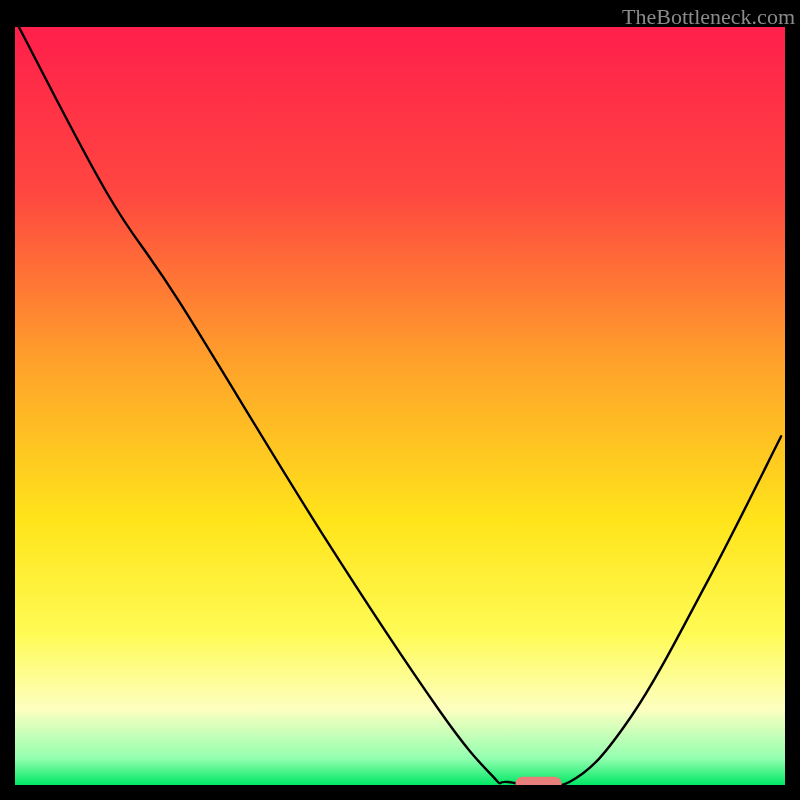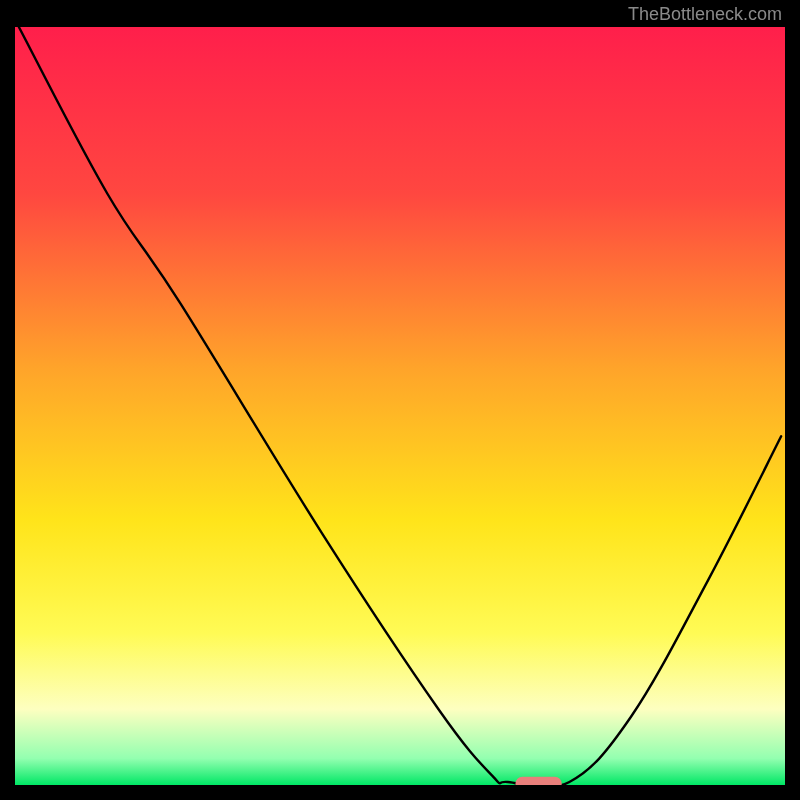--- a/index.html
+++ b/index.html
@@ -20,25 +20,25 @@
   }
   .plot-area {
     position: absolute;
     left: 0;
     top: 0;
     width: 770px;
     height: 758px;
   }
   .watermark {
     position: absolute;
-    right: 18px;
+    right: 5px;
     top: 4px;
     color: #8a8a8a;
-    font-family: Liberation Sans, sans-serif;
-    font-size: 18px;
+    font-family: Liberation Serif, serif;
+    font-size: 22px;
     letter-spacing: 0px;
     font-weight: 400;
   }
   svg { display: block; }
 </style>
 </head>
 <body>
 
 <div class="watermark">TheBottleneck.com</div>
 

